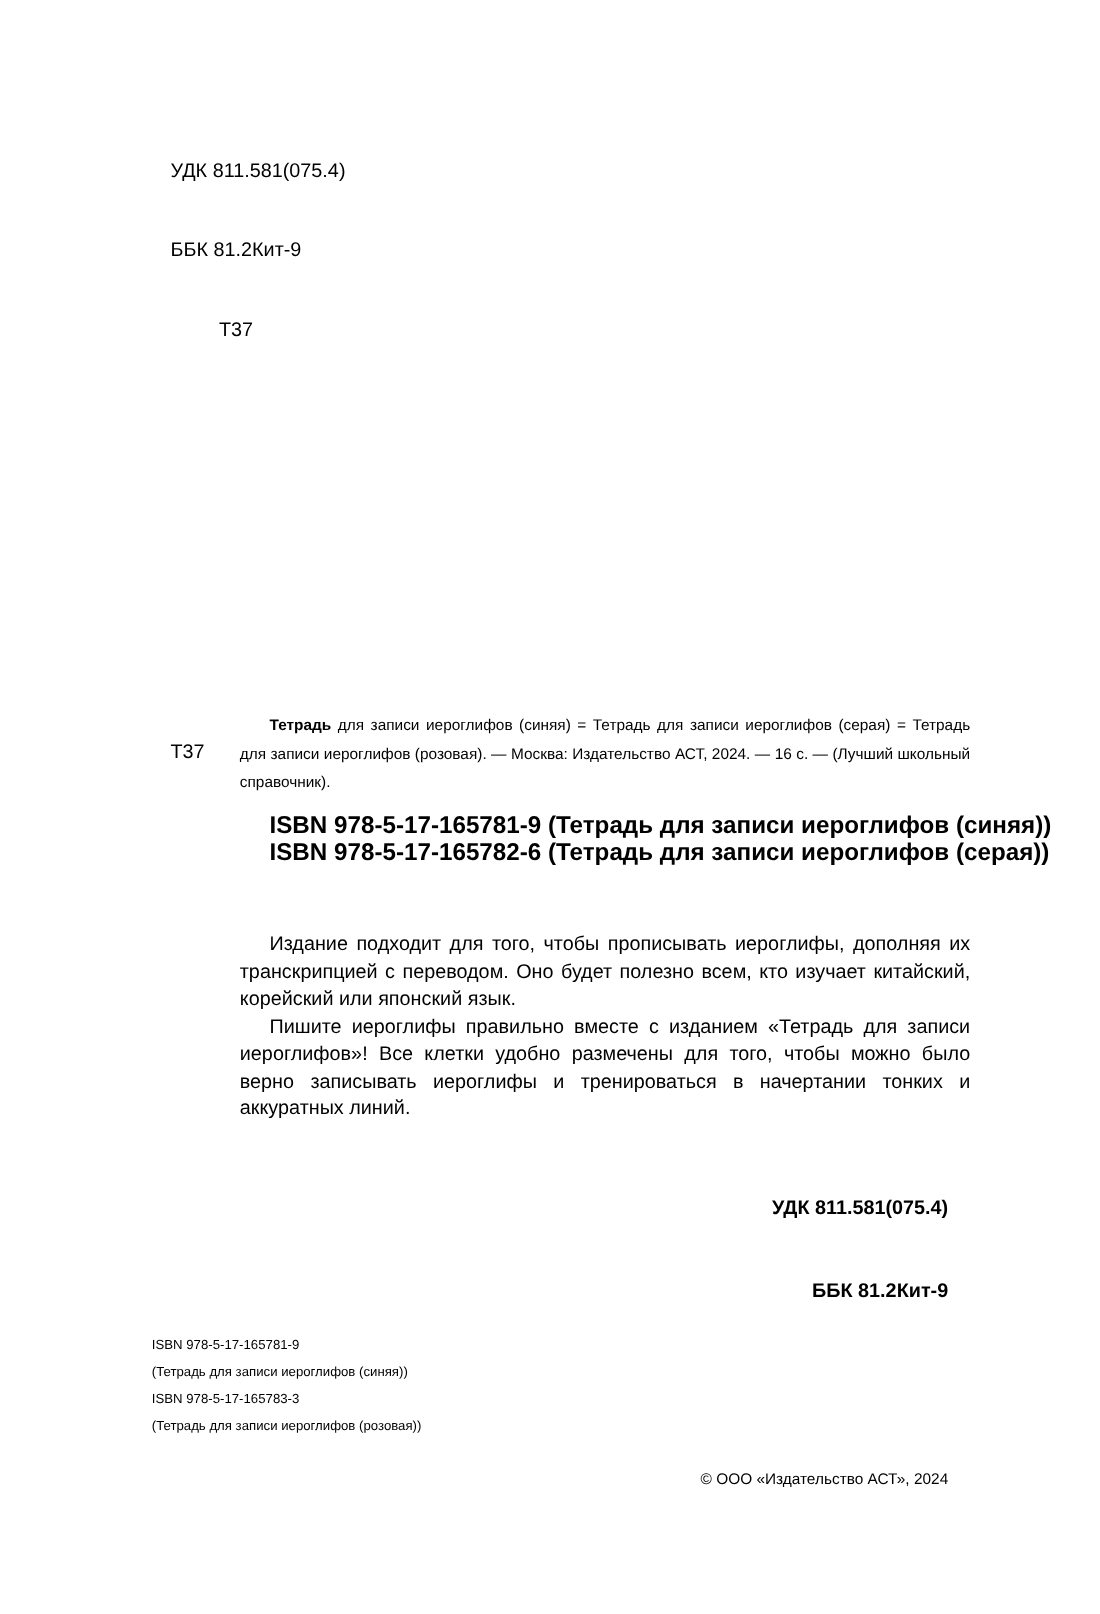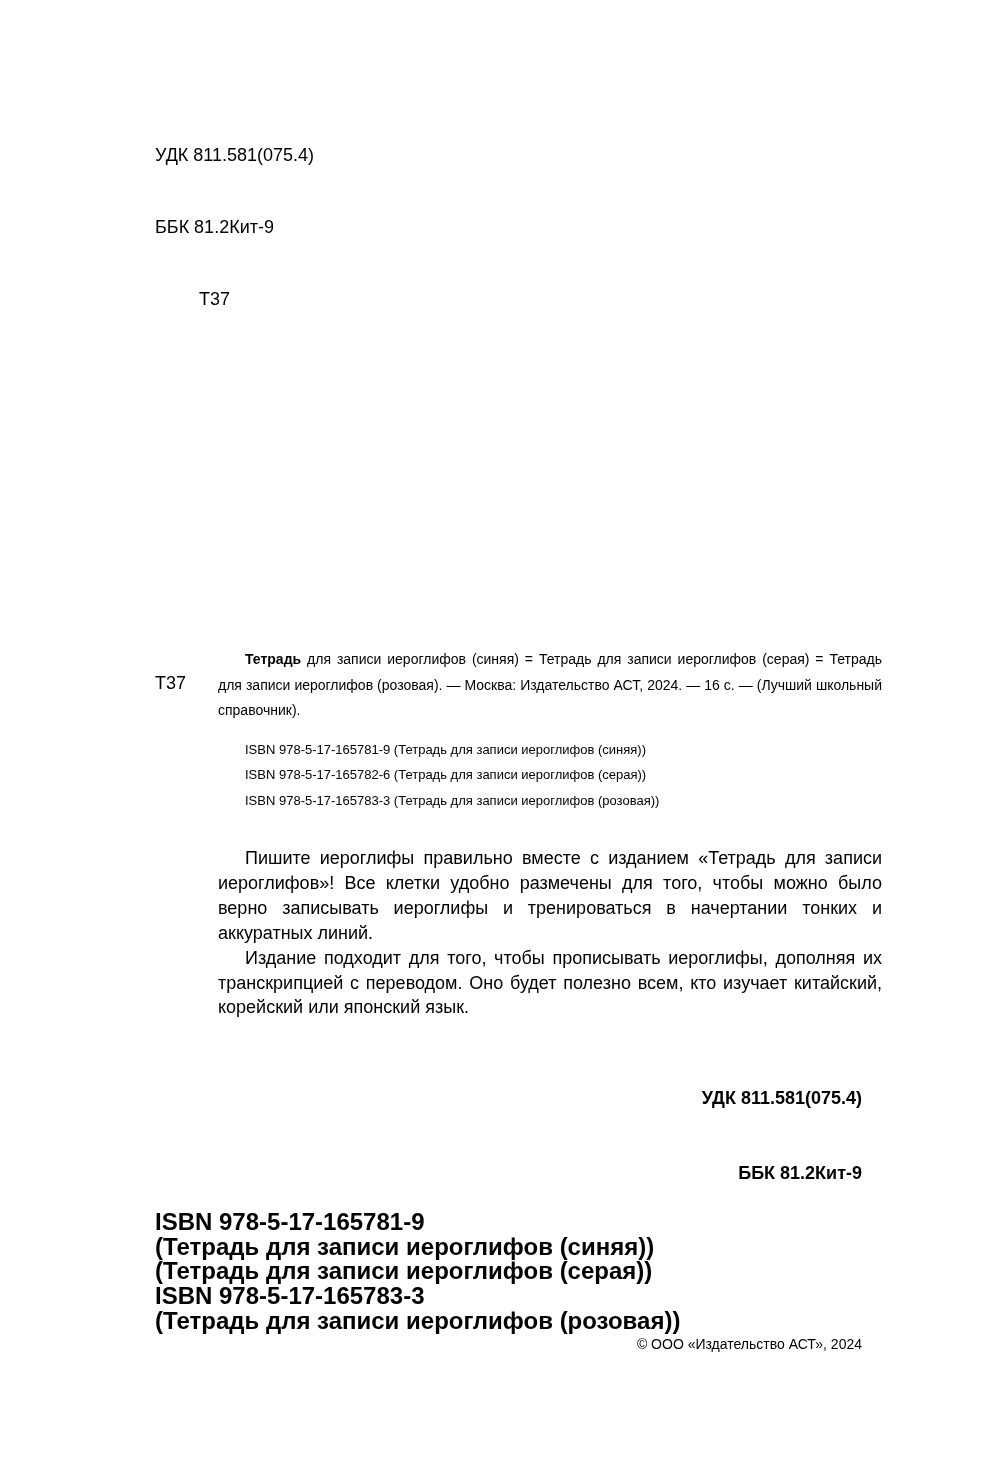--- a/index.html
+++ b/index.html
@@ -40,23 +40,24 @@
     font-size: 14px;
     line-height: 25.5px;
     text-align: justify;
     text-indent: 27px;
   }
   .catalog-entry .lead { font-weight: bold; }
 
   .isbn-block {
     left: 245px;
     top: 737px;
-    font-size: 13px;
+    font-size: 22px;
     line-height: 25.3px;
     white-space: nowrap;
+    font-weight: bold;
   }
 
   .annotation {
     left: 218px;
     top: 846px;
     width: 664px;
     font-size: 18px;
     line-height: 24.9px;
     text-align: justify;
   }
@@ -66,26 +67,25 @@
     right: 122px;
     top: 1036px;
     font-size: 18px;
     line-height: 25px;
     font-weight: bold;
     text-align: right;
     white-space: pre;
   }
 
   .bottom-isbn {
-    left: 155px;
+    left: 138px;
     top: 1210px;
-    font-size: 24px;
+    font-size: 12px;
     line-height: 24.7px;
     white-space: nowrap;
-    font-weight: bold;
   }
 
   .copyright {
     right: 122px;
     top: 1336px;
     font-size: 14px;
     white-space: nowrap;
   }
 </style>
 </head>
@@ -101,36 +101,34 @@
 
   <div class="abs margin-code">Т37</div>
 
   <div class="abs catalog-entry">
     <span class="lead">Тетрадь</span><span> для записи иероглифов (синяя) = Тетрадь для записи иероглифов (серая) = Тетрадь для записи иероглифов (розовая). — Москва: Издательство АСТ, 2024. — 16 с. — (Лучший школьный справочник).</span>
   </div>
 
   <div class="abs isbn-block">
     <div>ISBN 978-5-17-165781-9 (Тетрадь для записи иероглифов (синяя))</div>
     <div>ISBN 978-5-17-165782-6 (Тетрадь для записи иероглифов (серая))</div>
-    <div>ISBN 978-5-17-165783-3 (Тетрадь для записи иероглифов (розовая))</div>
   </div>
 
   <div class="abs annotation">
+    <p>Издание подходит для того, чтобы прописывать иероглифы, дополняя их транскрипцией с переводом. Оно будет полезно всем, кто изучает китайский, корейский или японский язык.</p>
     <p>Пишите иероглифы правильно вместе с изданием «Тетрадь для записи иероглифов»! Все клетки удобно размечены для того, чтобы можно было верно записывать иероглифы и тренироваться в начертании тонких и аккуратных линий.</p>
-    <p>Издание подходит для того, чтобы прописывать иероглифы, дополняя их транскрипцией с переводом. Оно будет полезно всем, кто изучает китайский, корейский или японский язык.</p>
   </div>
 
   <div class="abs footer-codes">
     <div>УДК 811.581(075.4)</div>
     <div>ББК 81.2Кит-9</div>
   </div>
 
   <div class="abs bottom-isbn">
     <div>ISBN 978-5-17-165781-9</div>
     <div>(Тетрадь для записи иероглифов (синяя))</div>
-    <div>(Тетрадь для записи иероглифов (серая))</div>
     <div>ISBN 978-5-17-165783-3</div>
     <div>(Тетрадь для записи иероглифов (розовая))</div>
   </div>
 
   <div class="abs copyright">© ООО «Издательство АСТ», 2024</div>
 
 </div>
 
 </body></html>

